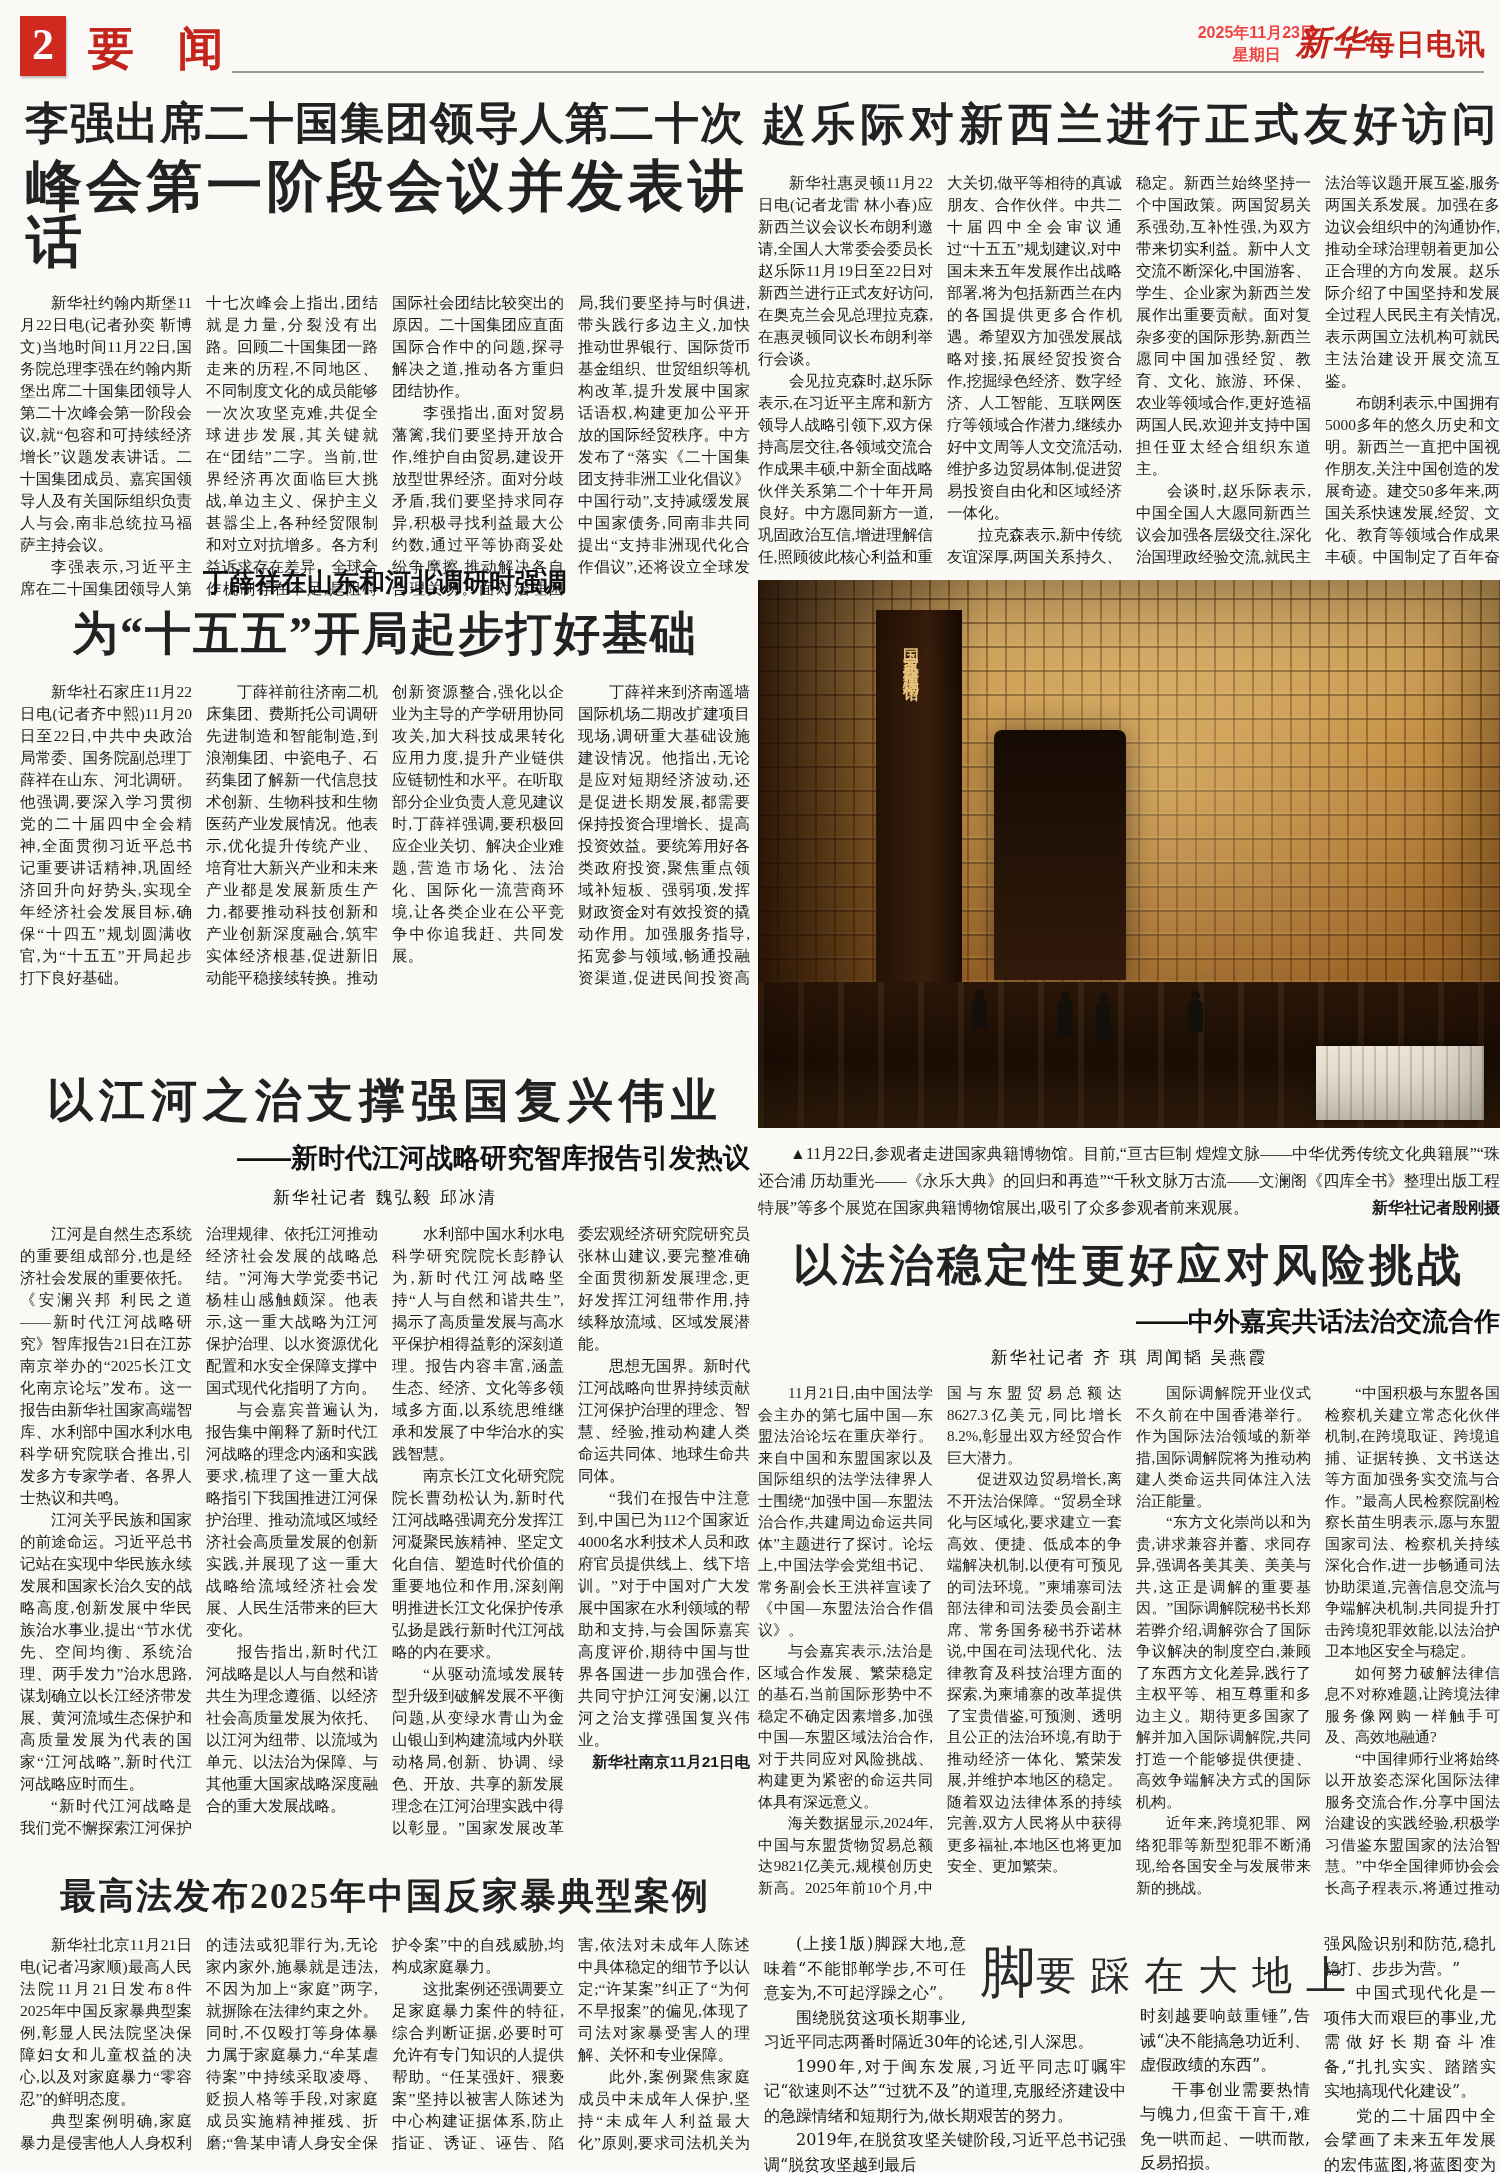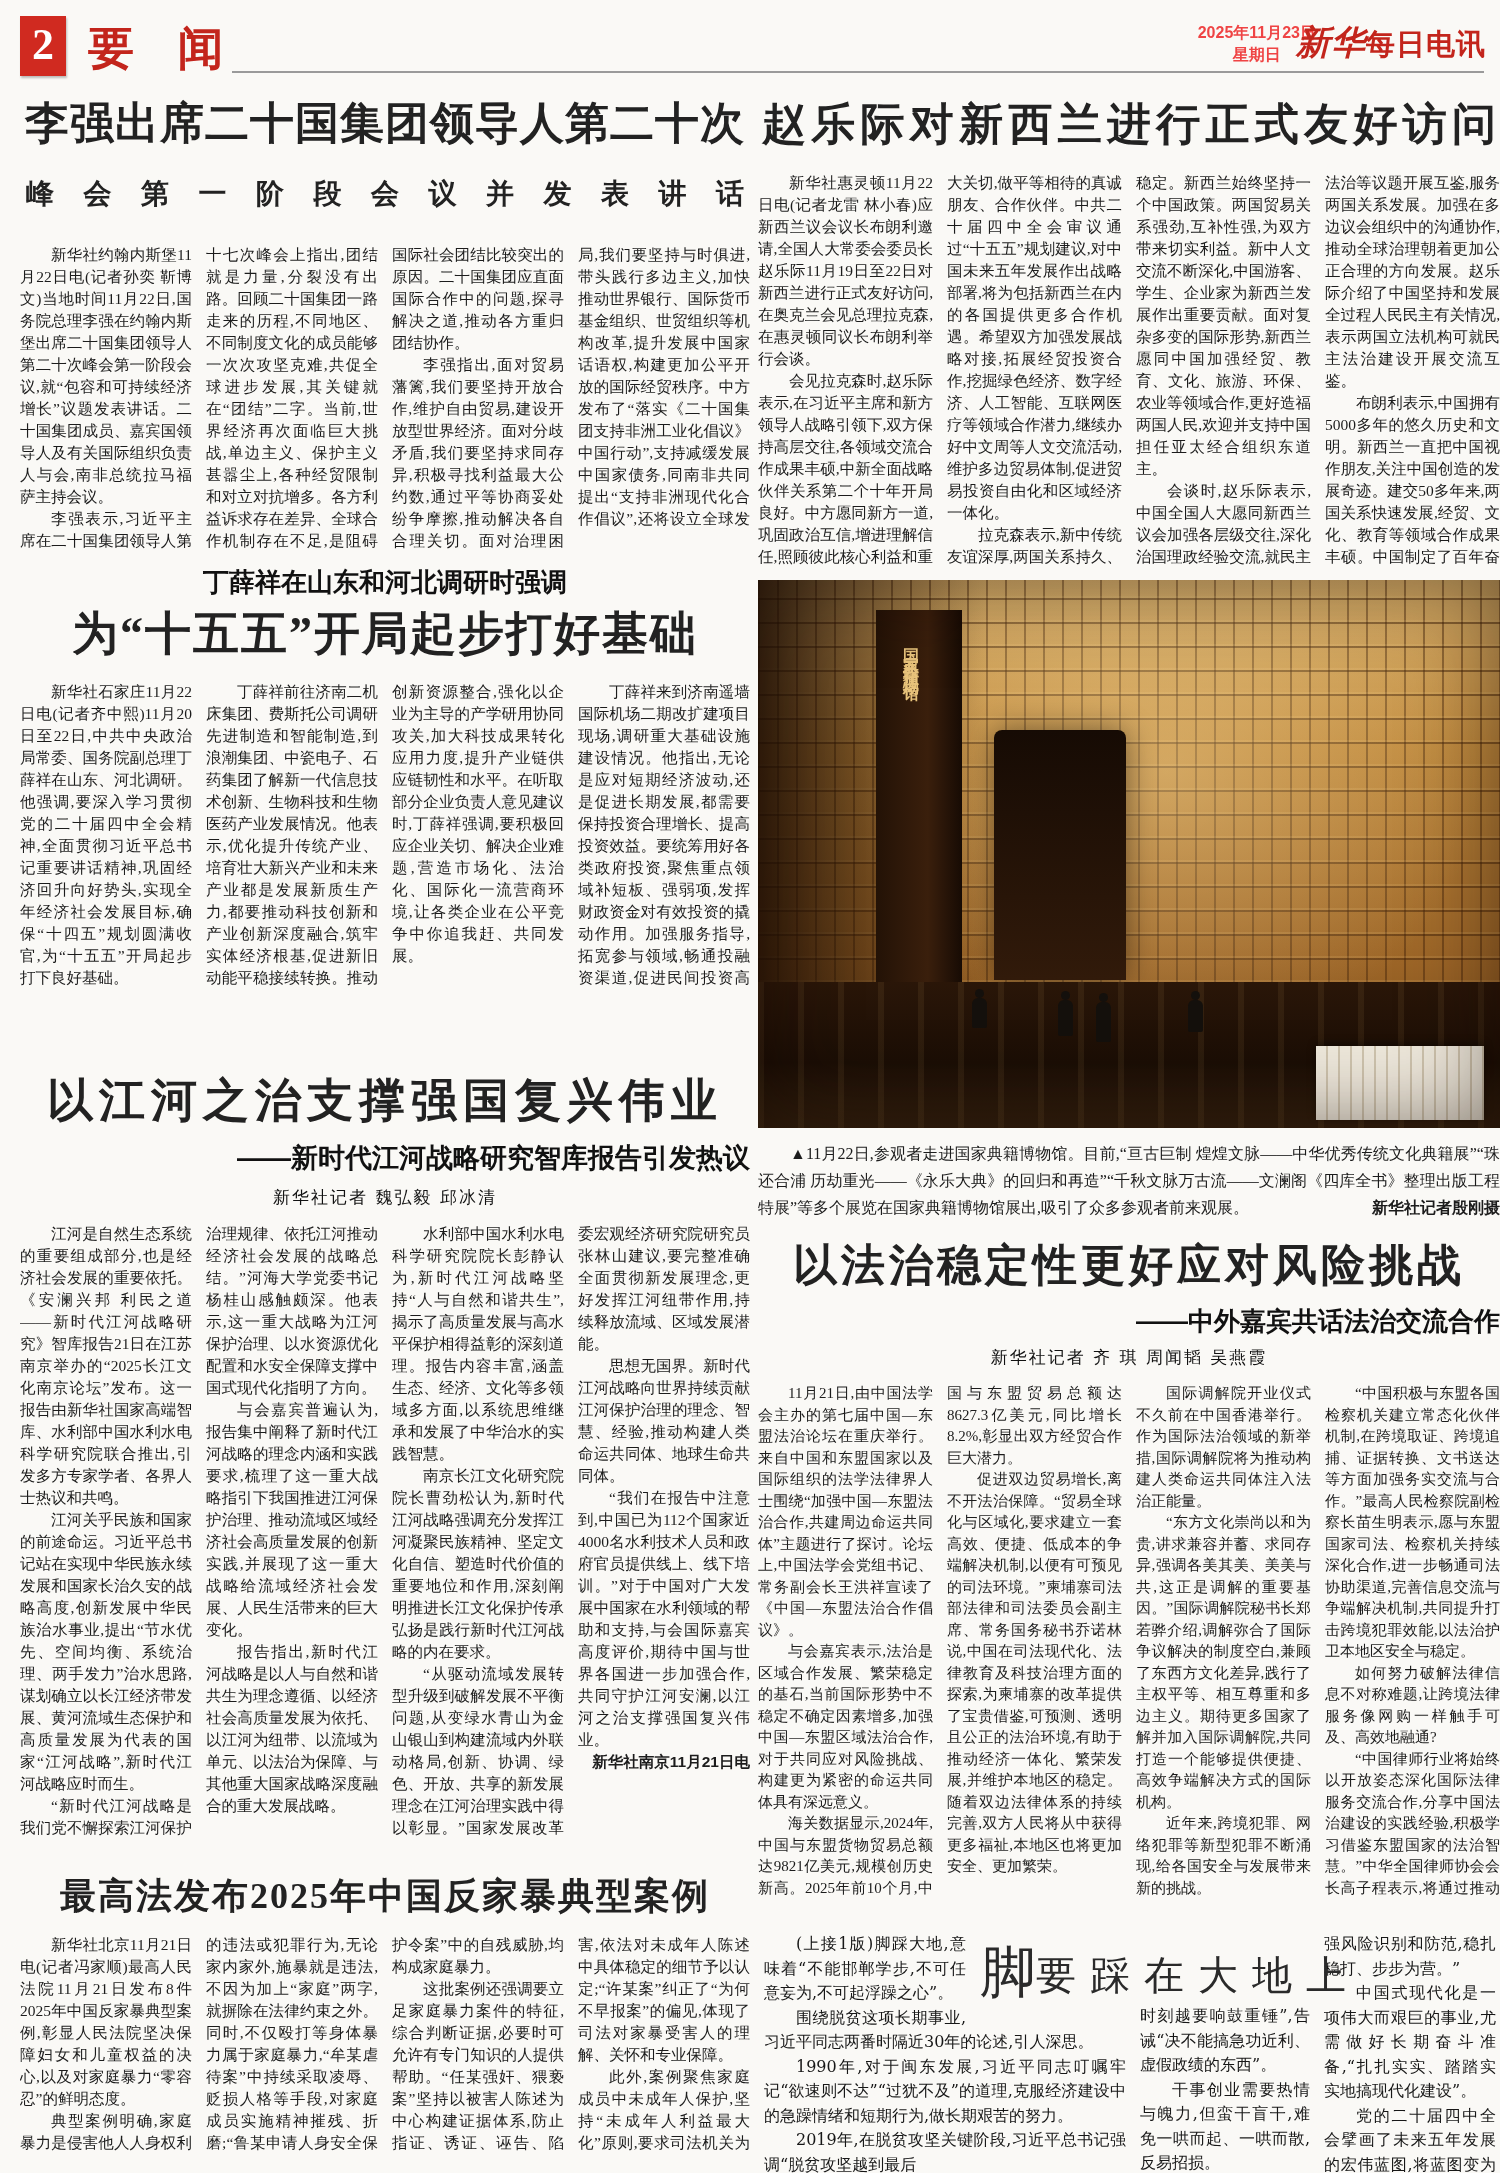--- a/index.html
+++ b/index.html
@@ -76,21 +76,21 @@
       <div>2025年11月23日</div>
       <div>星期日</div>
     </div>
     <div class="masthead">
       <span class="mh1">新华</span><span class="mh2">每日电讯</span>
     </div>
   </div>
 
   <div class="abs" style="left:20px;top:96px;width:730px;height:472px;">
     <div class="hl" style="font-size:44px;line-height:56px;letter-spacing:1px;">李强出席二十国集团领导人第二十次</div>
-    <div class="hl spread" style="font-size:28px;line-height:56px;margin-top:14px;padding:0 6px;">峰会第一阶段会议并发表讲话</div>
+    <div class="hl spread" style="font-size:56px;line-height:56px;margin-top:6px;padding:0 6px;">峰会第一阶段会议并发表讲话</div>
     <div class="body-cols c4 fs15" style="margin-top:22px;height:318px;">
       <p>新华社约翰内斯堡11月22日电(记者孙奕 靳博文)当地时间11月22日,国务院总理李强在约翰内斯堡出席二十国集团领导人第二十次峰会第一阶段会议,就“包容和可持续经济增长”议题发表讲话。二十国集团成员、嘉宾国领导人及有关国际组织负责人与会,南非总统拉马福萨主持会议。</p>
       <p>李强表示,习近平主席在二十国集团领导人第十七次峰会上指出,团结就是力量,分裂没有出路。回顾二十国集团一路走来的历程,不同地区、不同制度文化的成员能够一次次攻坚克难,共促全球进步发展,其关键就在“团结”二字。当前,世界经济再次面临巨大挑战,单边主义、保护主义甚嚣尘上,各种经贸限制和对立对抗增多。各方利益诉求存在差异、全球合作机制存在不足,是阻碍国际社会团结比较突出的原因。二十国集团应直面国际合作中的问题,探寻解决之道,推动各方重归团结协作。</p>
       <p>李强指出,面对贸易藩篱,我们要坚持开放合作,维护自由贸易,建设开放型世界经济。面对分歧矛盾,我们要坚持求同存异,积极寻找利益最大公约数,通过平等协商妥处纷争摩擦,推动解决各自合理关切。面对治理困局,我们要坚持与时俱进,带头践行多边主义,加快推动世界银行、国际货币基金组织、世贸组织等机构改革,提升发展中国家话语权,构建更加公平开放的国际经贸秩序。中方发布了“落实《二十国集团支持非洲工业化倡议》中国行动”,支持减缓发展中国家债务,同南非共同提出“支持非洲现代化合作倡议”,还将设立全球发展学院,推动落实全球发展倡议。</p>
 
     </div>
   </div>
 
   <div class="abs" style="left:758px;top:96px;width:742px;height:478px;">
     <div class="hl spread" style="font-size:44px;line-height:58px;padding:0 4px;">赵乐际对新西兰进行正式友好访问</div>

